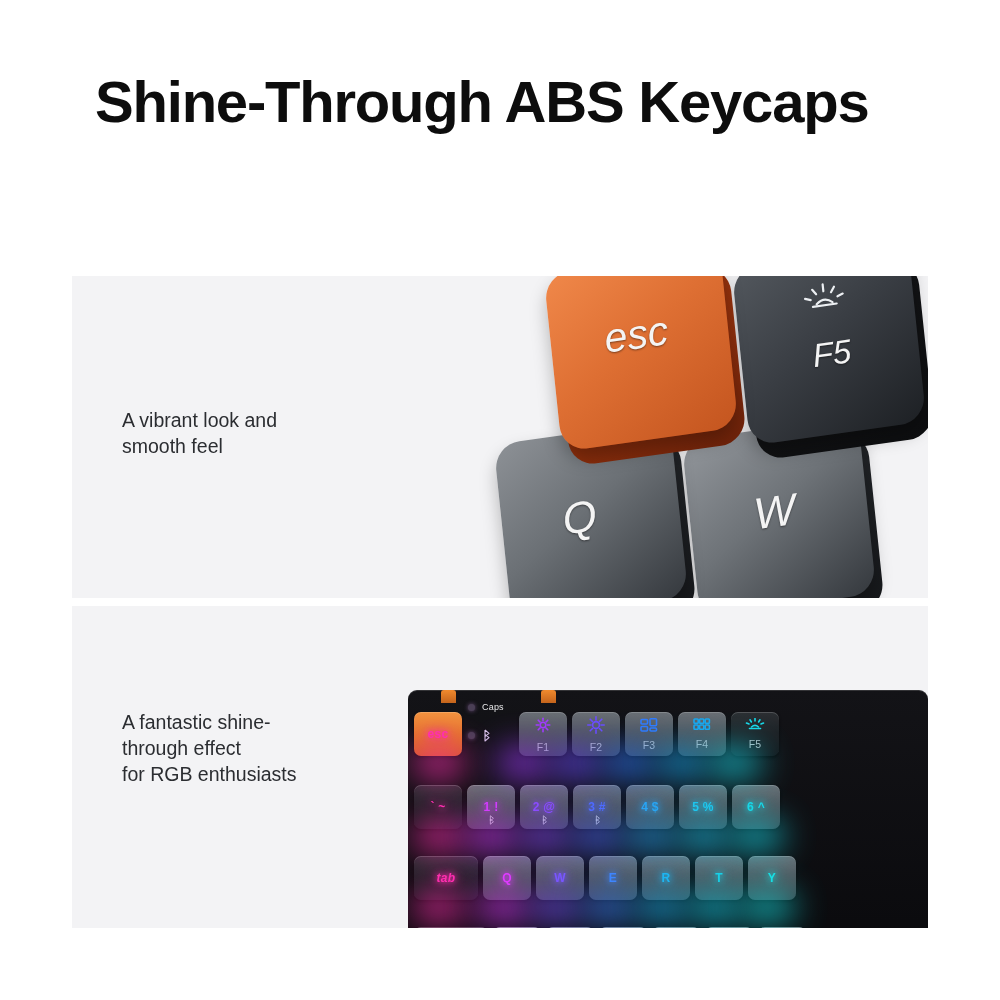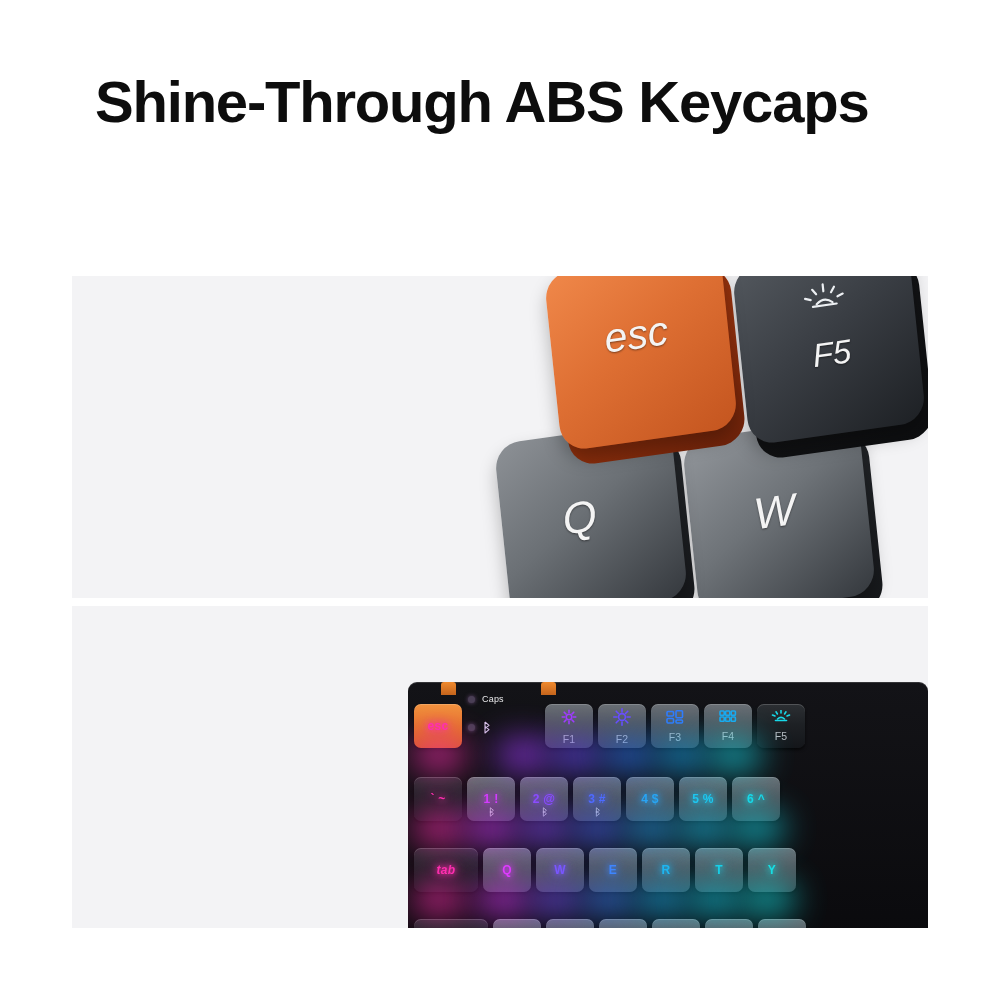--- a/index.html
+++ b/index.html
@@ -61,21 +61,21 @@
   #kc-q .lbl{font-size:44px;margin-top:-10px;margin-left:-22px;}
   
   #kc-w{left:250px;top:168px;z-index:1;}
   #kc-w .side{background:linear-gradient(150deg,#2a2d31 0%,#16181b 100%);}
   #kc-w .top{background:linear-gradient(145deg,#9397 0%,#6e7378 45%,#34383d 100%);
              background:linear-gradient(145deg,#93979c 0%,#6e7378 45%,#34383d 100%);}
   #kc-w .lbl{font-size:44px;margin-top:-12px;margin-left:-8px;}
 
   
   #keyboard-art{
-    position:absolute;left:336px;top:64px;width:520px;height:268px;
+    position:absolute;left:336px;top:72px;width:520px;height:268px;
     overflow:hidden;
     padding-left:28px;
   }
   #kb-body{
     position:absolute;left:0;top:12px;width:520px;height:262px;
     background:linear-gradient(180deg,#131317 0%,#0a0a0d 100%);
     border-radius:9px 9px 0 0;
     box-shadow:inset 0 1px 0 rgba(255,255,255,.14);
   }
   .kb-knob{position:absolute;top:0;width:15px;height:13px;border-radius:3px 3px 0 0;
@@ -103,20 +103,22 @@
   .led-label{font-size:9px;letter-spacing:.2px;}
   svg{display:block;}
 </style>
 </head>
 <body>
 
 <div id="page-title">Shine-Through ABS Keycaps</div>
 
 <div class="panel" id="panel-keycaps">
 
+  <div class="panel-caption" id="caption-keycaps">A vibrant look and
+smooth feel</div>
 
   <div id="keycaps-art">
 
     <div class="kc" id="kc-esc">
       <div class="side"></div>
       <div class="top">
         <span class="lbl">esc</span>
       </div>
     </div>
 
@@ -152,20 +154,23 @@
       <div class="top">
         <span class="lbl">W</span>
       </div>
     </div>
 
   </div>
 </div>
 
 <div class="panel" id="panel-keyboard">
 
+  <div class="panel-caption" id="caption-keyboard">A fantastic shine-
+through effect
+for RGB enthusiasts</div>
 
   <div id="keyboard-art">
     <div id="kb-body">
 
       <div class="kb-knob" id="kb-knob-1"></div>
       <div class="kb-knob" id="kb-knob-2"></div>
 
       <div class="led-area">
         <div class="led-row">
           <span class="led-dot"></span>
@@ -178,21 +183,21 @@
               <path d="M3 1 L7 4.3 L3 7.6 L3 1 M3 5.4 L7 8.7 L3 12 L3 5.4" fill="none" stroke="#d9c6ea" stroke-width="1.1" stroke-linejoin="round"></path>
             </svg>
           </span>
         </div>
       </div>
 
       <div class="kb-row" id="kb-row-fn" style="top:22px;">
           <div class="key esc">
             <span class="legend" style="color: rgb(255, 47, 176); text-shadow: rgb(255, 47, 176) 0px 0px 6px, rgb(255, 47, 176) 0px 0px 12px;">esc</span>
           </div>
-          <div class="key" style="margin-left: 78px; align-items: center;">
+          <div class="key" style="margin-left: 52px; align-items: center;">
             <span>
               <svg width="18" height="18" viewBox="0 0 18 18">
                 <circle cx="9" cy="9" r="2.8" stroke="#a23bff" fill="none" stroke-width="1.6" stroke-linecap="round"></circle>
                 <line x1="13.4" y1="9.0" x2="15.8" y2="9.0" stroke="#a23bff" fill="none" stroke-width="1.6" stroke-linecap="round"></line>
                 <line x1="12.1" y1="12.1" x2="13.8" y2="13.8" stroke="#a23bff" fill="none" stroke-width="1.6" stroke-linecap="round"></line>
                 <line x1="9.0" y1="13.4" x2="9.0" y2="15.8" stroke="#a23bff" fill="none" stroke-width="1.6" stroke-linecap="round"></line>
                 <line x1="5.9" y1="12.1" x2="4.2" y2="13.8" stroke="#a23bff" fill="none" stroke-width="1.6" stroke-linecap="round"></line>
                 <line x1="4.6" y1="9.0" x2="2.2" y2="9.0" stroke="#a23bff" fill="none" stroke-width="1.6" stroke-linecap="round"></line>
                 <line x1="5.9" y1="5.9" x2="4.2" y2="4.2" stroke="#a23bff" fill="none" stroke-width="1.6" stroke-linecap="round"></line>
                 <line x1="9.0" y1="4.6" x2="9.0" y2="2.2" stroke="#a23bff" fill="none" stroke-width="1.6" stroke-linecap="round"></line>

